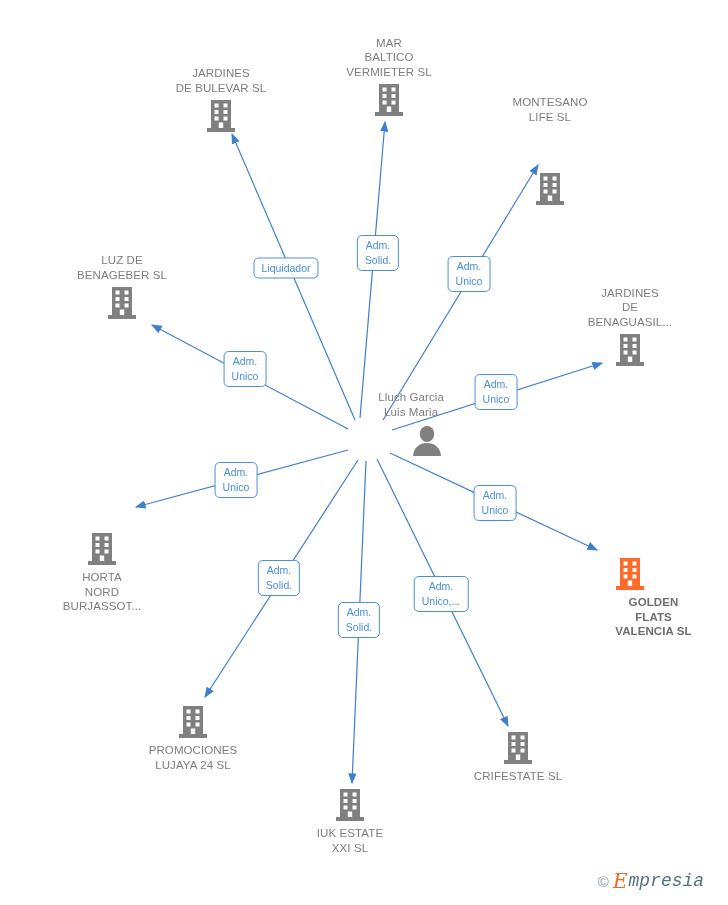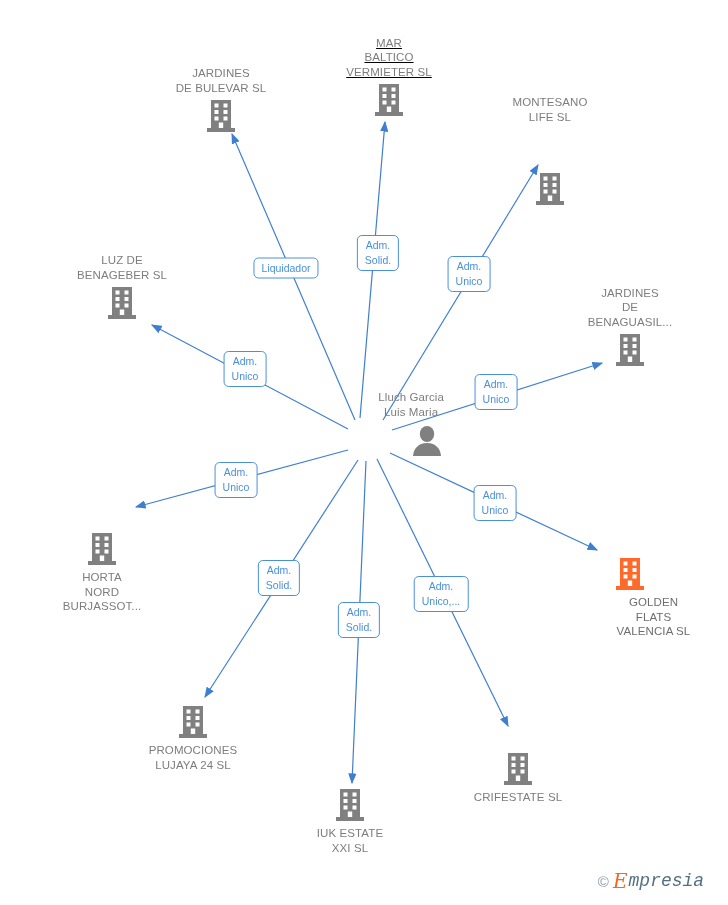--- a/index.html
+++ b/index.html
@@ -34,21 +34,21 @@
     align-items: center;
   }
   .node-label {
     font-size: 11.5px;
     line-height: 14.5px;
     color: #7d7d7d;
     letter-spacing: 0.1px;
     white-space: pre-line;
   }
   .node-label.highlight {
-    font-weight: normal;
+    font-weight: bold;
     color: #6e6e6e;
     margin-left: 47px;
   }
   .node-icon {
     display: block;
     line-height: 0;
   }
   .node.below .node-label { margin-top: 4px; }
   .node.above .node-label { margin-bottom: 4px; }
 
@@ -126,21 +126,21 @@
             <rect x="1" y="29" width="28" height="4" fill="#808080"></rect>
             <rect x="8.5" y="4.5" width="4" height="4" fill="#ffffff"></rect>
             <rect x="17.5" y="4.5" width="4" height="4" fill="#ffffff"></rect>
             <rect x="8.5" y="11" width="4" height="4" fill="#ffffff"></rect>
             <rect x="17.5" y="11" width="4" height="4" fill="#ffffff"></rect>
             <rect x="8.5" y="17.5" width="4" height="4" fill="#ffffff"></rect>
             <rect x="17.5" y="17.5" width="4" height="4" fill="#ffffff"></rect>
             <rect x="12.8" y="23.5" width="4.4" height="5.5" fill="#ffffff"></rect>
           </svg></span>
       </div>
-      <div class="node above" style="left: 389px; top: 35.5px; transform: translateY(0px); text-decoration: underline;">
+      <div class="node above" style="left: 389px; top: 35.5px; transform: translateY(0px);">
         <span class="node-label">MAR
 BALTICO
 VERMIETER  SL</span>
         <span class="node-icon"><svg width="30" height="34" viewBox="0 0 30 34" xmlns="http://www.w3.org/2000/svg">
             <rect x="5" y="1" width="20" height="28" fill="#808080"></rect>
             <rect x="1" y="29" width="28" height="4" fill="#808080"></rect>
             <rect x="8.5" y="4.5" width="4" height="4" fill="#ffffff"></rect>
             <rect x="17.5" y="4.5" width="4" height="4" fill="#ffffff"></rect>
             <rect x="8.5" y="11" width="4" height="4" fill="#ffffff"></rect>
             <rect x="17.5" y="11" width="4" height="4" fill="#ffffff"></rect>
@@ -235,21 +235,21 @@
             <rect x="17.5" y="4.5" width="4" height="4" fill="#ffffff"></rect>
             <rect x="8.5" y="11" width="4" height="4" fill="#ffffff"></rect>
             <rect x="17.5" y="11" width="4" height="4" fill="#ffffff"></rect>
             <rect x="8.5" y="17.5" width="4" height="4" fill="#ffffff"></rect>
             <rect x="17.5" y="17.5" width="4" height="4" fill="#ffffff"></rect>
             <rect x="12.8" y="23.5" width="4.4" height="5.5" fill="#ffffff"></rect>
           </svg></span>
         <span class="node-label">PROMOCIONES
 LUJAYA 24  SL</span>
       </div>
-      <div class="node below" style="left: 518px; top: 752px; transform: translateY(0px);">
+      <div class="node below" style="left: 518px; top: 731px; transform: translateY(0px);">
         <span class="node-icon"><svg width="30" height="34" viewBox="0 0 30 34" xmlns="http://www.w3.org/2000/svg">
             <rect x="5" y="1" width="20" height="28" fill="#808080"></rect>
             <rect x="1" y="29" width="28" height="4" fill="#808080"></rect>
             <rect x="8.5" y="4.5" width="4" height="4" fill="#ffffff"></rect>
             <rect x="17.5" y="4.5" width="4" height="4" fill="#ffffff"></rect>
             <rect x="8.5" y="11" width="4" height="4" fill="#ffffff"></rect>
             <rect x="17.5" y="11" width="4" height="4" fill="#ffffff"></rect>
             <rect x="8.5" y="17.5" width="4" height="4" fill="#ffffff"></rect>
             <rect x="17.5" y="17.5" width="4" height="4" fill="#ffffff"></rect>
             <rect x="12.8" y="23.5" width="4.4" height="5.5" fill="#ffffff"></rect>

